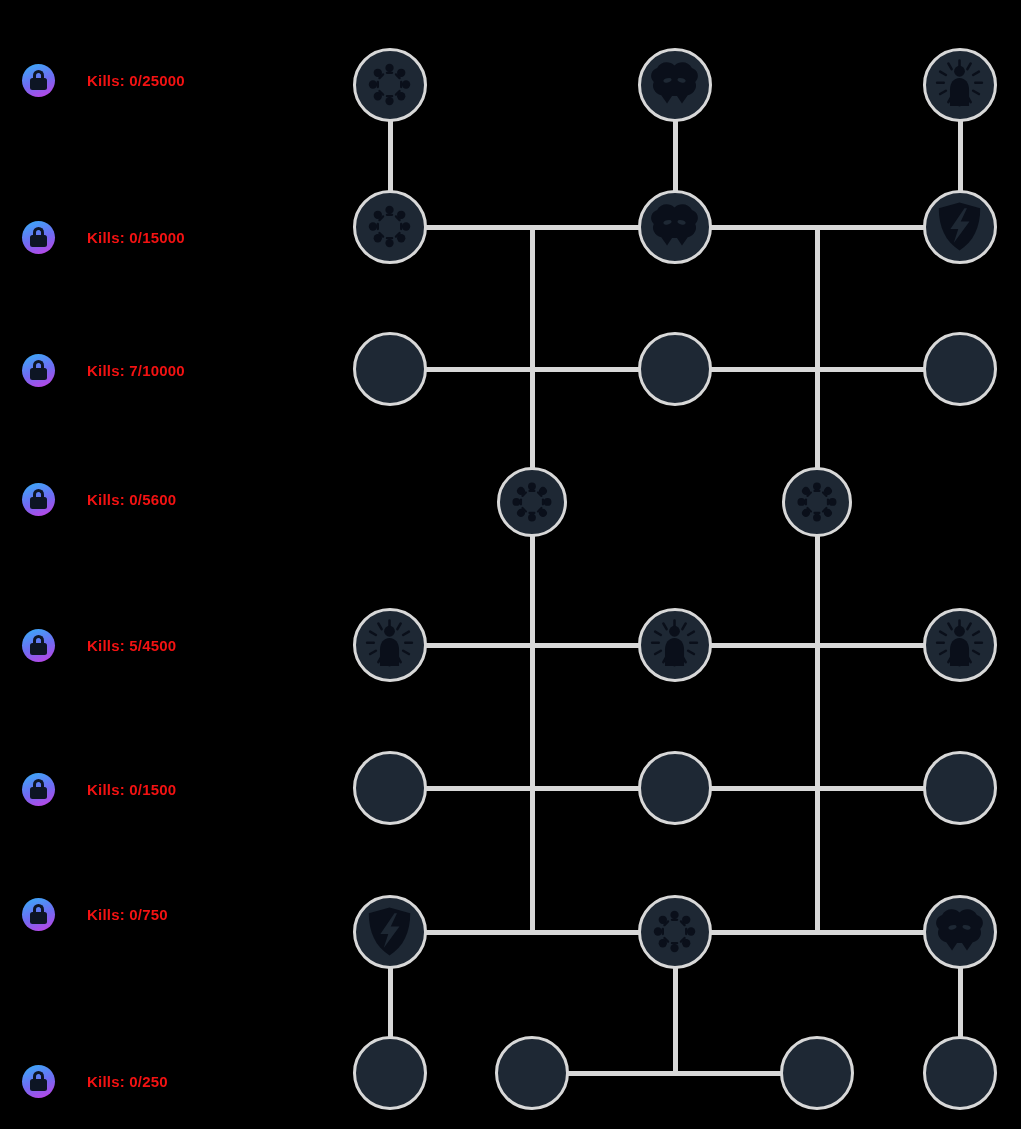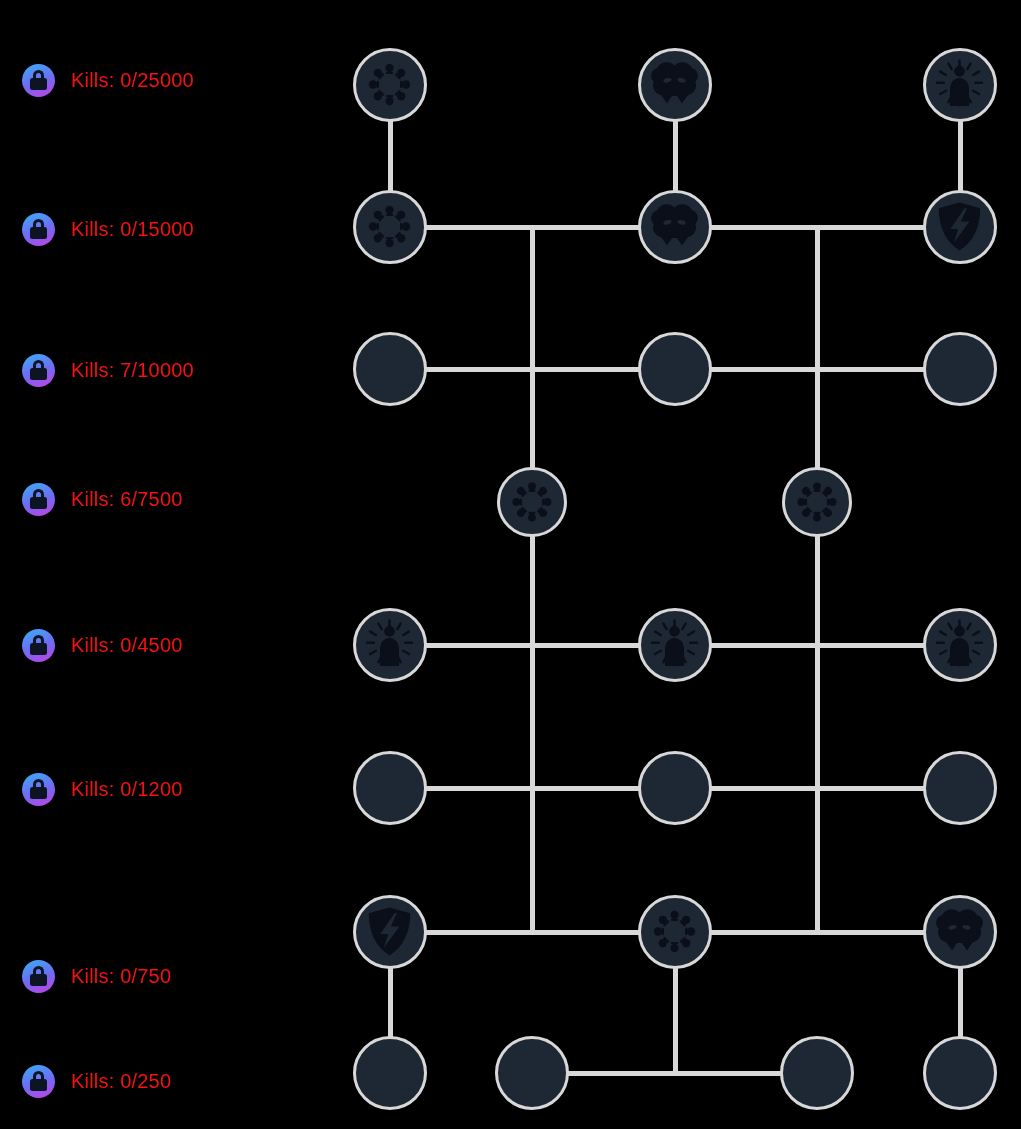--- a/index.html
+++ b/index.html
@@ -31,22 +31,23 @@
     border-radius:6px 6px 0 0;
   }
   .lock-body {
     position:absolute; top:14px; left:8px;
     width:17px; height:12px;
     background: var(--lock-glyph,#0d1524);
     border-radius:2.5px;
   }
   .req-label {
     color: var(--label-color,#f31212);
-    font-size:20px; font-weight:400; letter-spacing:.2px;
+    font-size:15px; font-weight:700; letter-spacing:.2px;
     white-space:nowrap;
+    margin-left:16px;
   }
 
   
   #tree { position:absolute; inset:0; }
   .connector {
     position:absolute; z-index:1;
     background: var(--line-color,#d8d8d8);
   }
   .node {
     position:absolute; z-index:2;
@@ -62,56 +63,56 @@
 </head>
 <body>
 
 <div class="req-row" style="top:63px">
   <span class="lock-badge">
       <span class="shackle"></span>
       <span class="lock-body"></span>
     </span>
   <span class="req-label">Kills: 0/25000</span>
 </div>
-<div class="req-row" style="top:212px">
+<div class="req-row" style="top:220px">
   <span class="lock-badge">
       <span class="shackle"></span>
       <span class="lock-body"></span>
     </span>
   <span class="req-label">Kills: 0/15000</span>
 </div>
 <div class="req-row" style="top:353px">
   <span class="lock-badge">
       <span class="shackle"></span>
       <span class="lock-body"></span>
     </span>
   <span class="req-label">Kills: 7/10000</span>
 </div>
 <div class="req-row" style="top:482px">
   <span class="lock-badge">
       <span class="shackle"></span>
       <span class="lock-body"></span>
     </span>
-  <span class="req-label">Kills: 6/7500</span>
+  <span class="req-label">Kills: 0/5600</span>
 </div>
 <div class="req-row" style="top:628px">
   <span class="lock-badge">
       <span class="shackle"></span>
       <span class="lock-body"></span>
     </span>
-  <span class="req-label">Kills: 0/4500</span>
+  <span class="req-label">Kills: 5/4500</span>
 </div>
 <div class="req-row" style="top:772px">
   <span class="lock-badge">
       <span class="shackle"></span>
       <span class="lock-body"></span>
     </span>
-  <span class="req-label">Kills: 0/1200</span>
-</div>
-<div class="req-row" style="top:959px">
+  <span class="req-label">Kills: 0/1500</span>
+</div>
+<div class="req-row" style="top:897px">
   <span class="lock-badge">
       <span class="shackle"></span>
       <span class="lock-body"></span>
     </span>
   <span class="req-label">Kills: 0/750</span>
 </div>
 <div class="req-row" style="top:1064px">
   <span class="lock-badge">
       <span class="shackle"></span>
       <span class="lock-body"></span>

